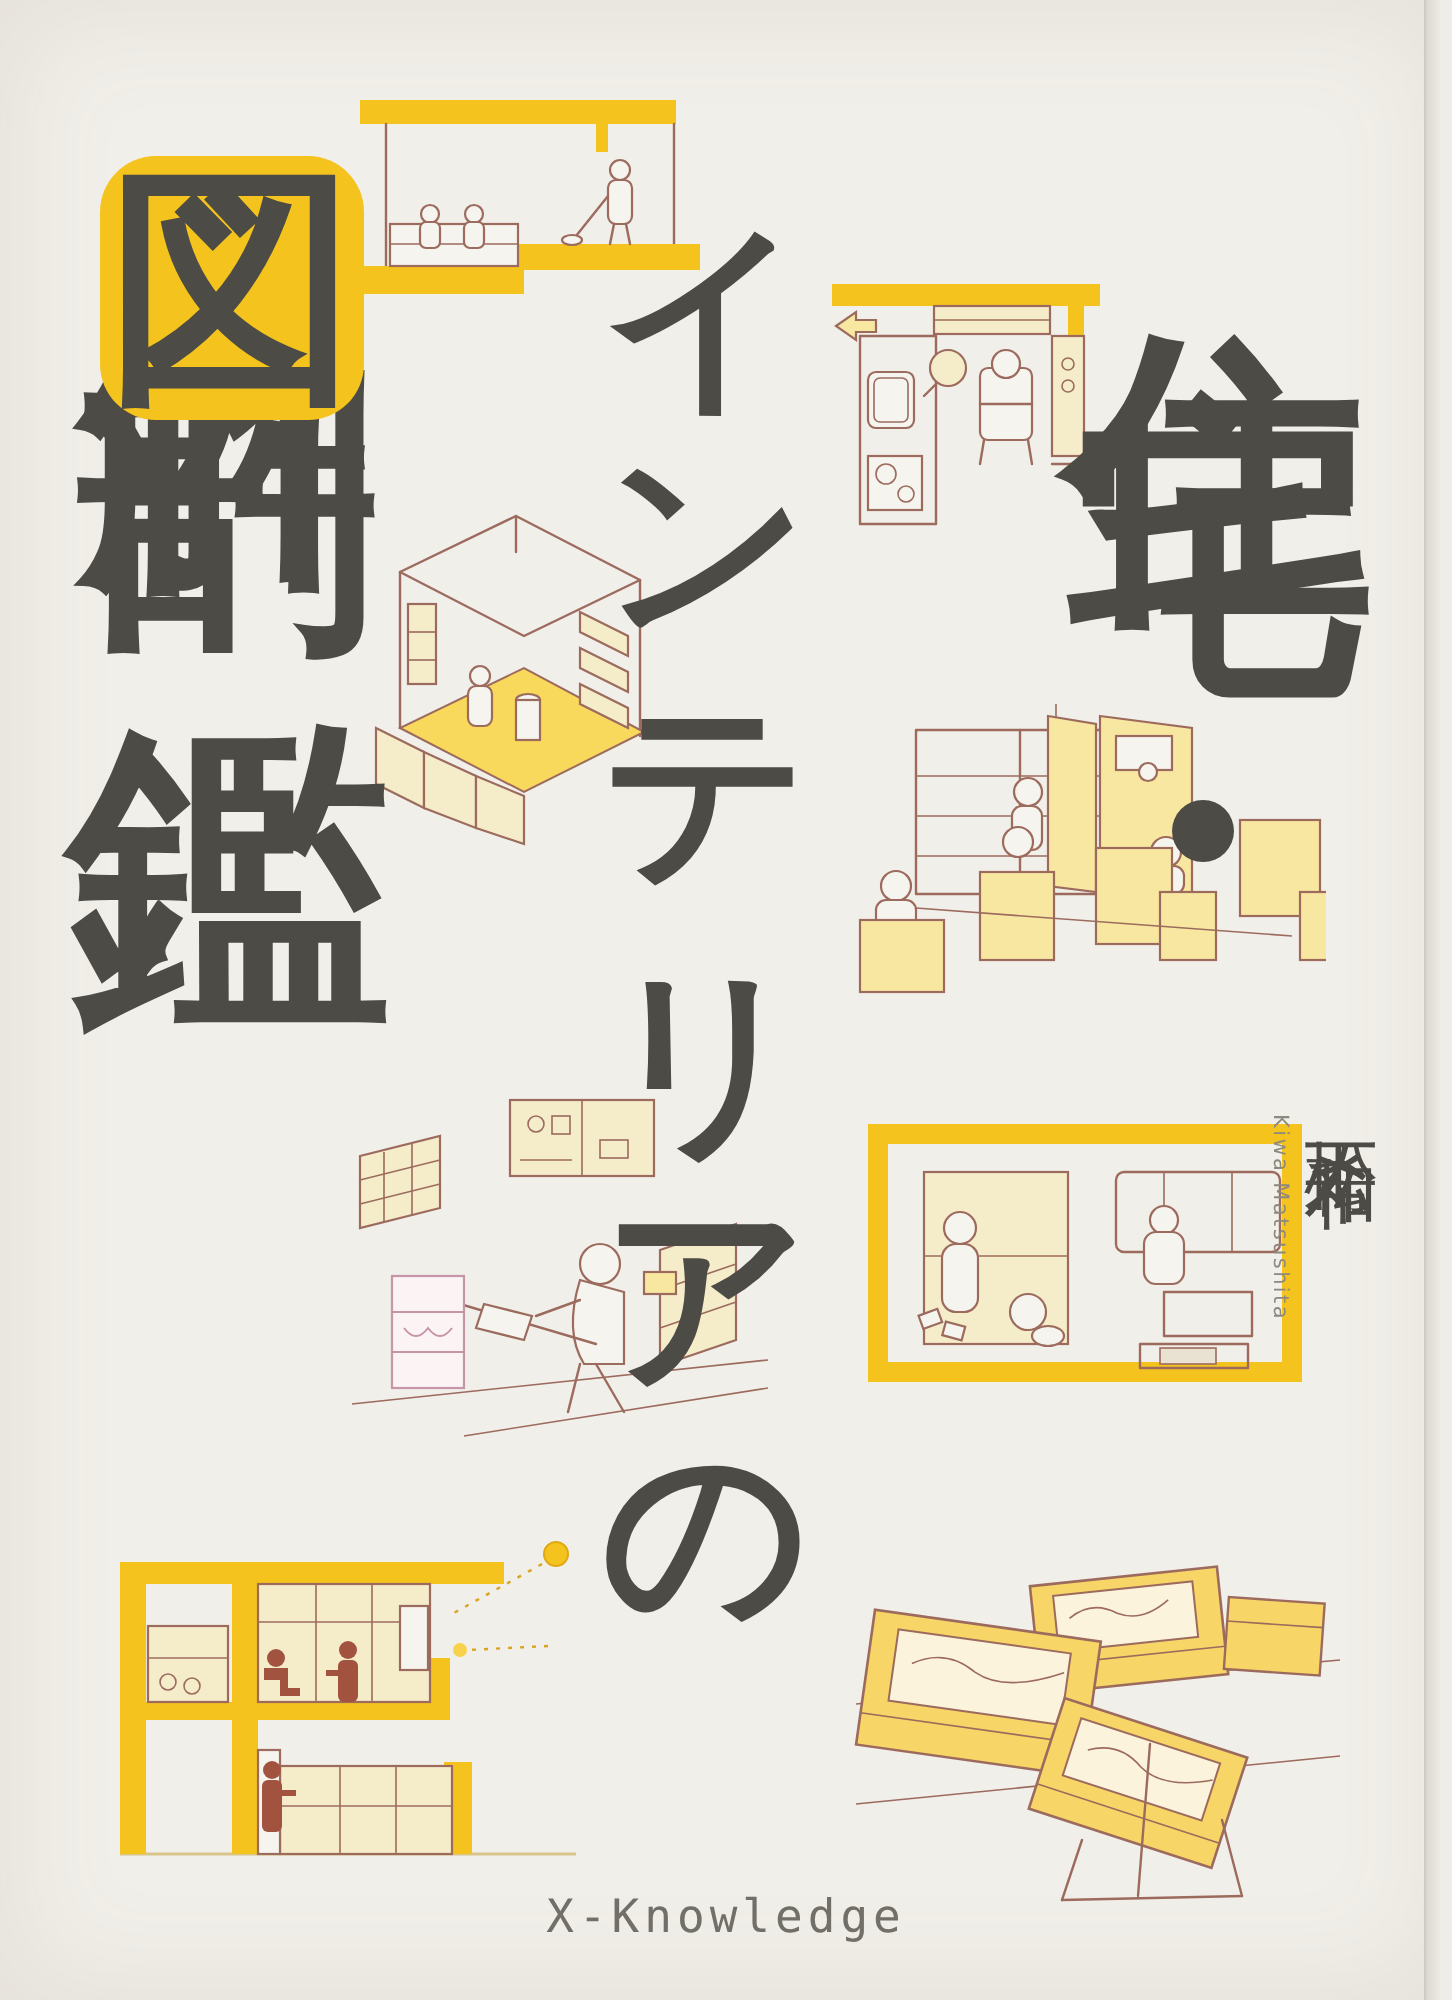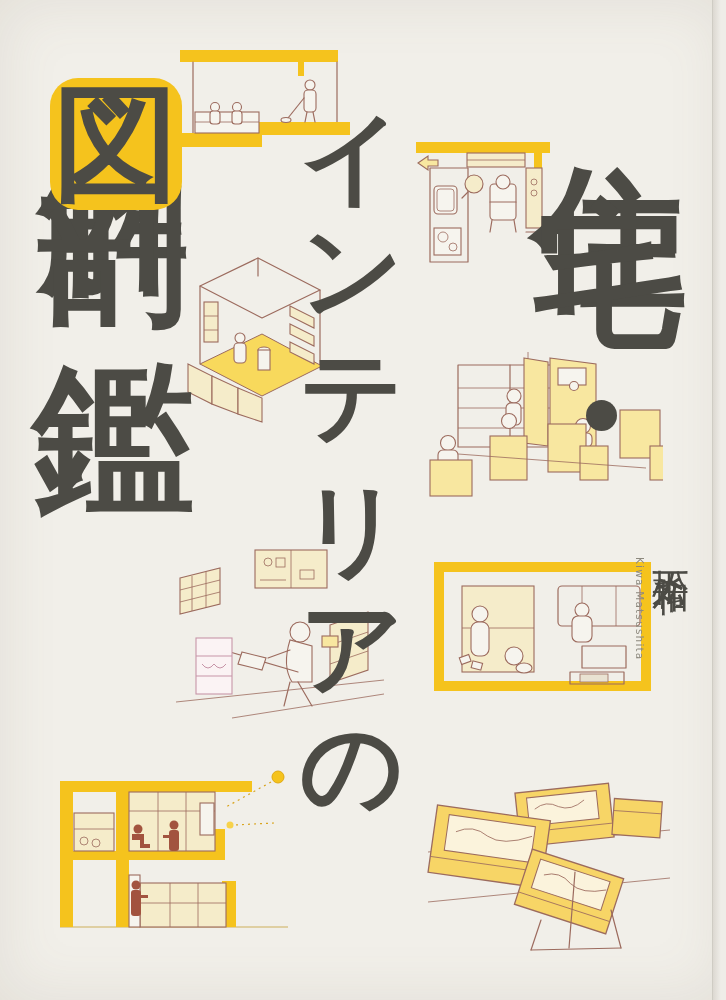--- a/index.html
+++ b/index.html
@@ -315,16 +315,17 @@
     <span class="seg-top">解剖</span>
     <span class="zu-box">
       <span class="seg-boxed">図</span>
     </span>
     <span class="seg-bottom">鑑</span>
   </div>
 
   <div class="vtext author-ja">松下希和</div>
   <div class="author-en">Kiwa Matsushita</div>
 
+  <div class="publisher">X-Knowledge</div>
 
   <div class="page-edge"></div>
 
 </div>
 
 </body></html>

